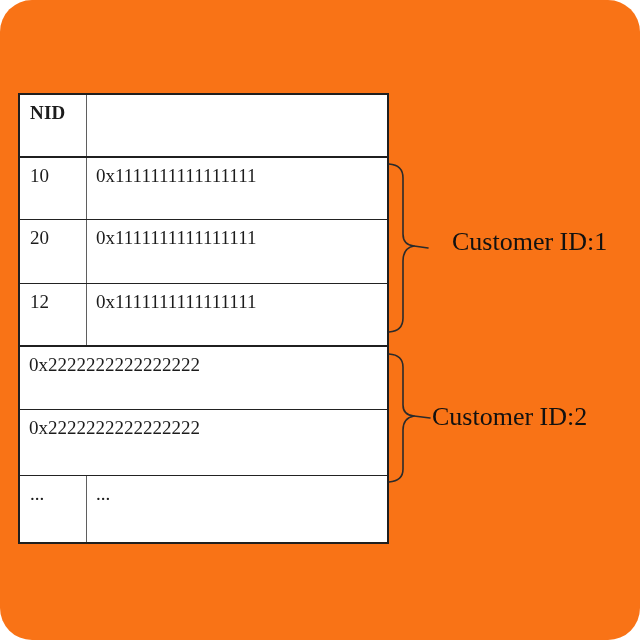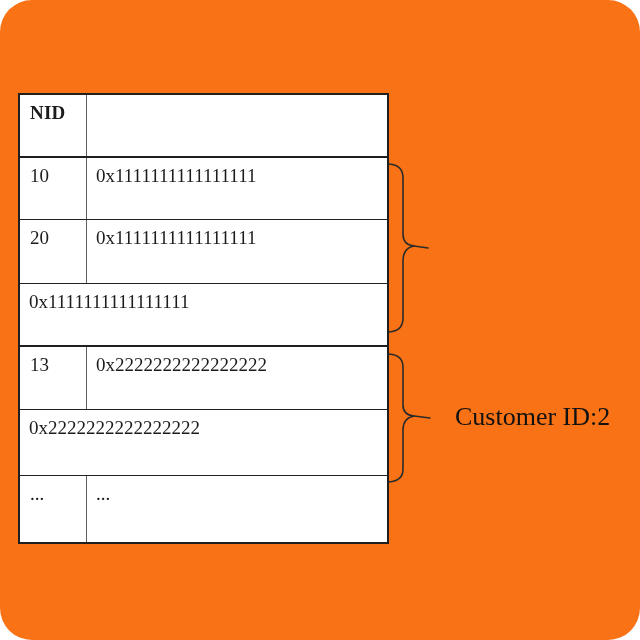--- a/index.html
+++ b/index.html
@@ -70,21 +70,21 @@
 
   
   .glabel {
     position: absolute;
     font-size: 26px;
     line-height: 30px;
     color: #111111;
     white-space: nowrap;
   }
   .glabel.g1 { left: 452px; top: 227px; }
-  .glabel.g2 { left: 455px; top: 402px; }
+  .glabel.g2 { left: 432px; top: 402px; }
 </style>
 </head>
 <body>
 
 <div class="canvas">
 
   <div class="ntable">
 
     <div class="trow header first" style="height:61px">
       <div class="cell nid">NID</div>
@@ -94,25 +94,25 @@
       <div class="cell nid">10</div>
       <div class="cell addr">0x1111111111111111</div>
     </div>
 
     <div class="trow" style="height:63px">
       <div class="cell nid">20</div>
       <div class="cell addr">0x1111111111111111</div>
     </div>
 
     <div class="trow" style="height:61px">
+      <div class="cell nid">12</div>
       <div class="cell addr">0x1111111111111111</div>
     </div>
 
     <div class="trow group-sep" style="height:62px">
-      <div class="cell nid">13</div>
       <div class="cell addr">0x2222222222222222</div>
     </div>
 
     <div class="trow" style="height:65px">
       <div class="cell addr">0x2222222222222222</div>
     </div>
 
     <div class="trow" style="height:66px">
       <div class="cell nid">...</div>
       <div class="cell addr">...</div>
@@ -134,15 +134,16 @@
                Q 403 355 403 367
                L 403 405
                Q 403 415 414 416
                Q 403 418 403 430
                L 403 469
                Q 403 481 389 482"></path>
       <path d="M 414 416 L 430 418"></path>
     </g>
   </svg>
 
+  <div class="glabel g1">Customer ID:1</div>
   <div class="glabel g2">Customer ID:2</div>
 
 </div>
 
 </body></html>

